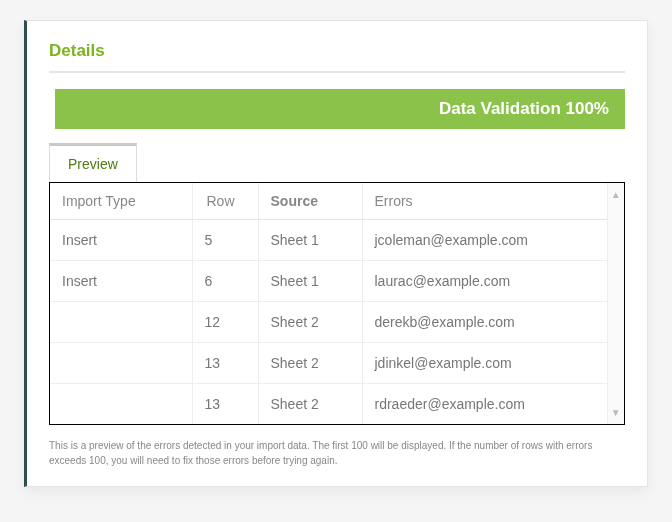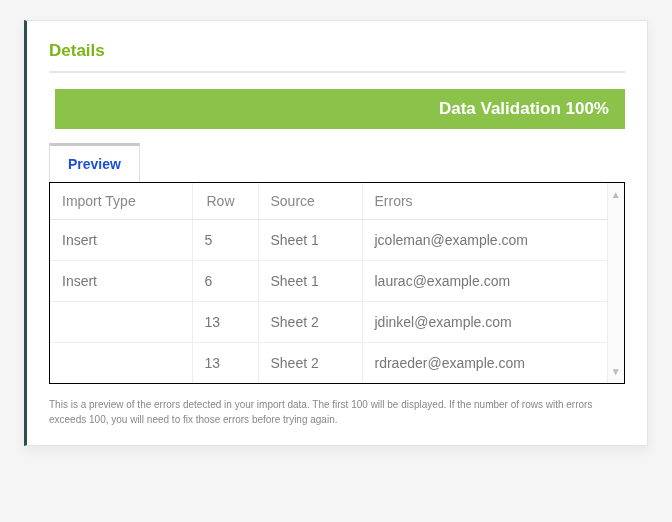--- a/index.html
+++ b/index.html
@@ -53,21 +53,21 @@
     align-items: center;
     gap: 6px;
     margin-right: -1px;
   }
   .tab.active {
     border-top: 3px solid #8bc34a;
     position: relative;
     top: 1px;
     background: #fff;
   }
-  .tab.preview-tab { color: #1d4ed8; font-weight: 700; }
+  .tab.preview-tab { color: #4d7c0f; font-weight: 400; }
   .warn-icon {
     width: 16px; height: 16px;
     background: #c0392b;
     border-radius: 50%;
     color: #fff;
     font-size: 11px;
     font-weight: 700;
     display: inline-flex;
     align-items: center;
     justify-content: center;
@@ -97,21 +97,21 @@
   td {
     padding: 12px 12px;
     border-bottom: 1px solid #eee;
     border-right: 1px solid #eee;
     color: #777;
   }
   td:last-child { border-right: none; }
   tr:last-child td { border-bottom: none; }
   .col-import { width: 142px; }
   .col-row { width: 66px; padding-left: 14px; }
-  .col-source { width: 104px; }
+  .col-source { width: 104px; font-weight: bold; }
   .col-errors { }
   .scroll-gutter {
     width: 18px;
     background: #fafafa;
     border-left: 1px solid #eee;
     display: flex;
     flex-direction: column;
     justify-content: space-between;
     align-items: center;
     padding: 6px 0;
@@ -160,20 +160,26 @@
           <td>Insert</td>
           <td>5</td>
           <td>Sheet 1</td>
           <td>jcoleman@example.com</td>
         </tr>
         <tr>
           <td>Insert</td>
           <td>6</td>
           <td>Sheet 1</td>
           <td>laurac@example.com</td>
+        </tr>
+        <tr>
+          <td></td>
+          <td>12</td>
+          <td>Sheet 2</td>
+          <td>derekb@example.com</td>
         </tr>
         <tr>
           <td></td>
           <td>13</td>
           <td>Sheet 2</td>
           <td>jdinkel@example.com</td>
         </tr>
         <tr>
           <td></td>
           <td>13</td>

